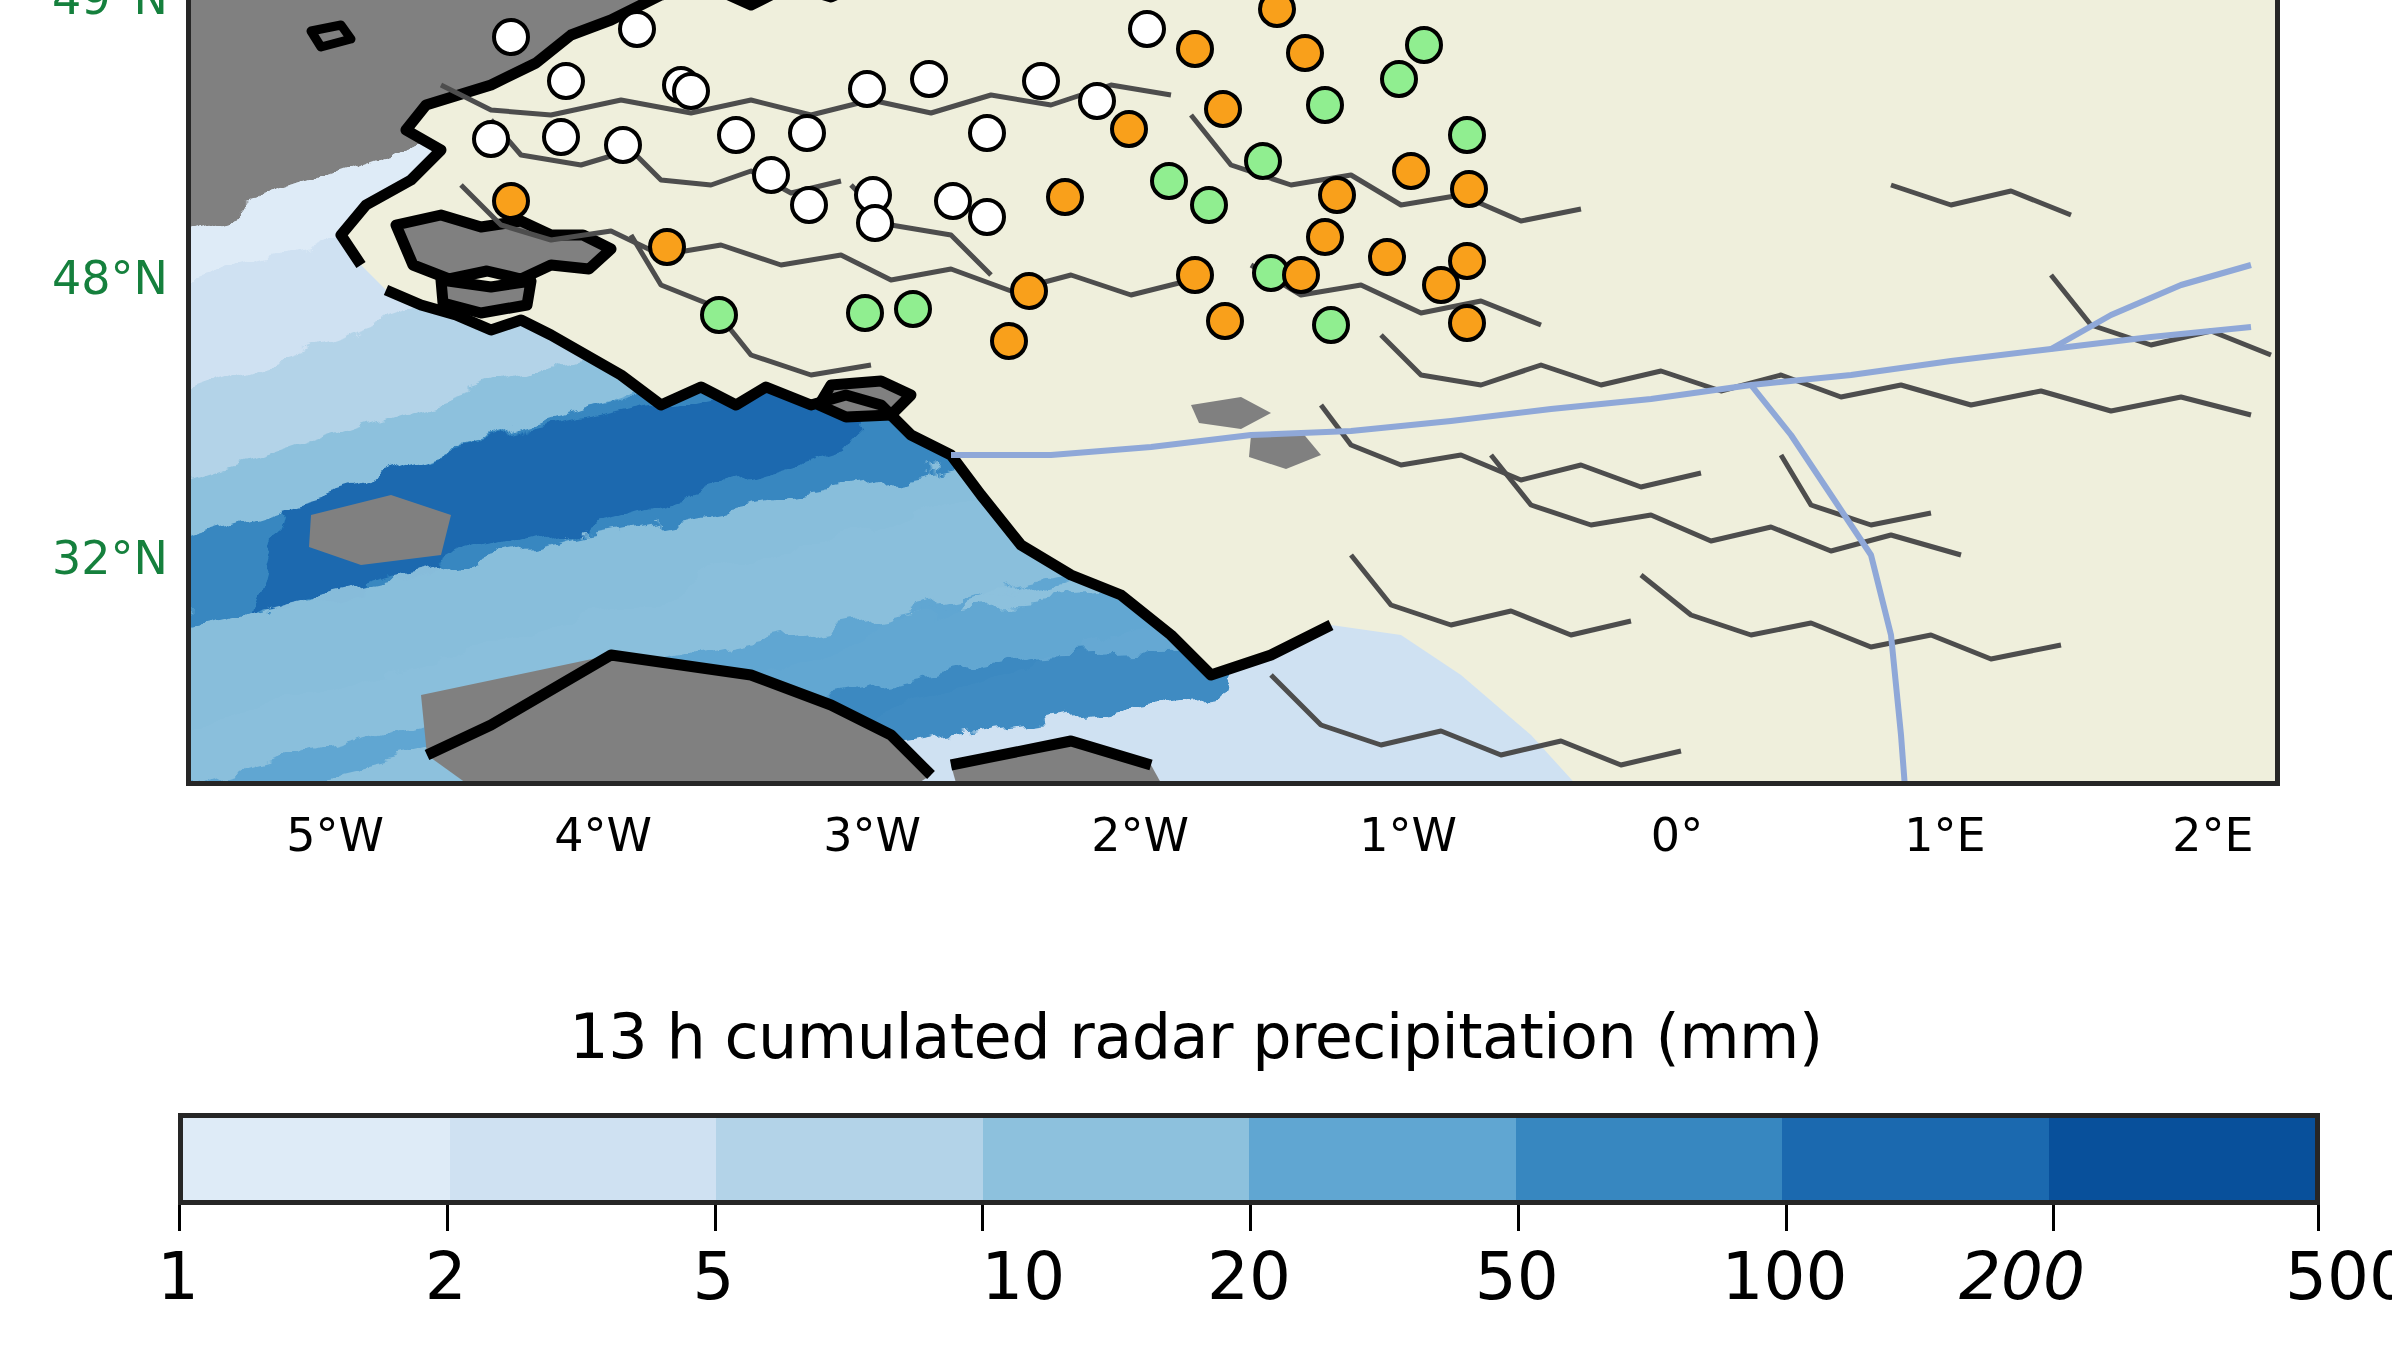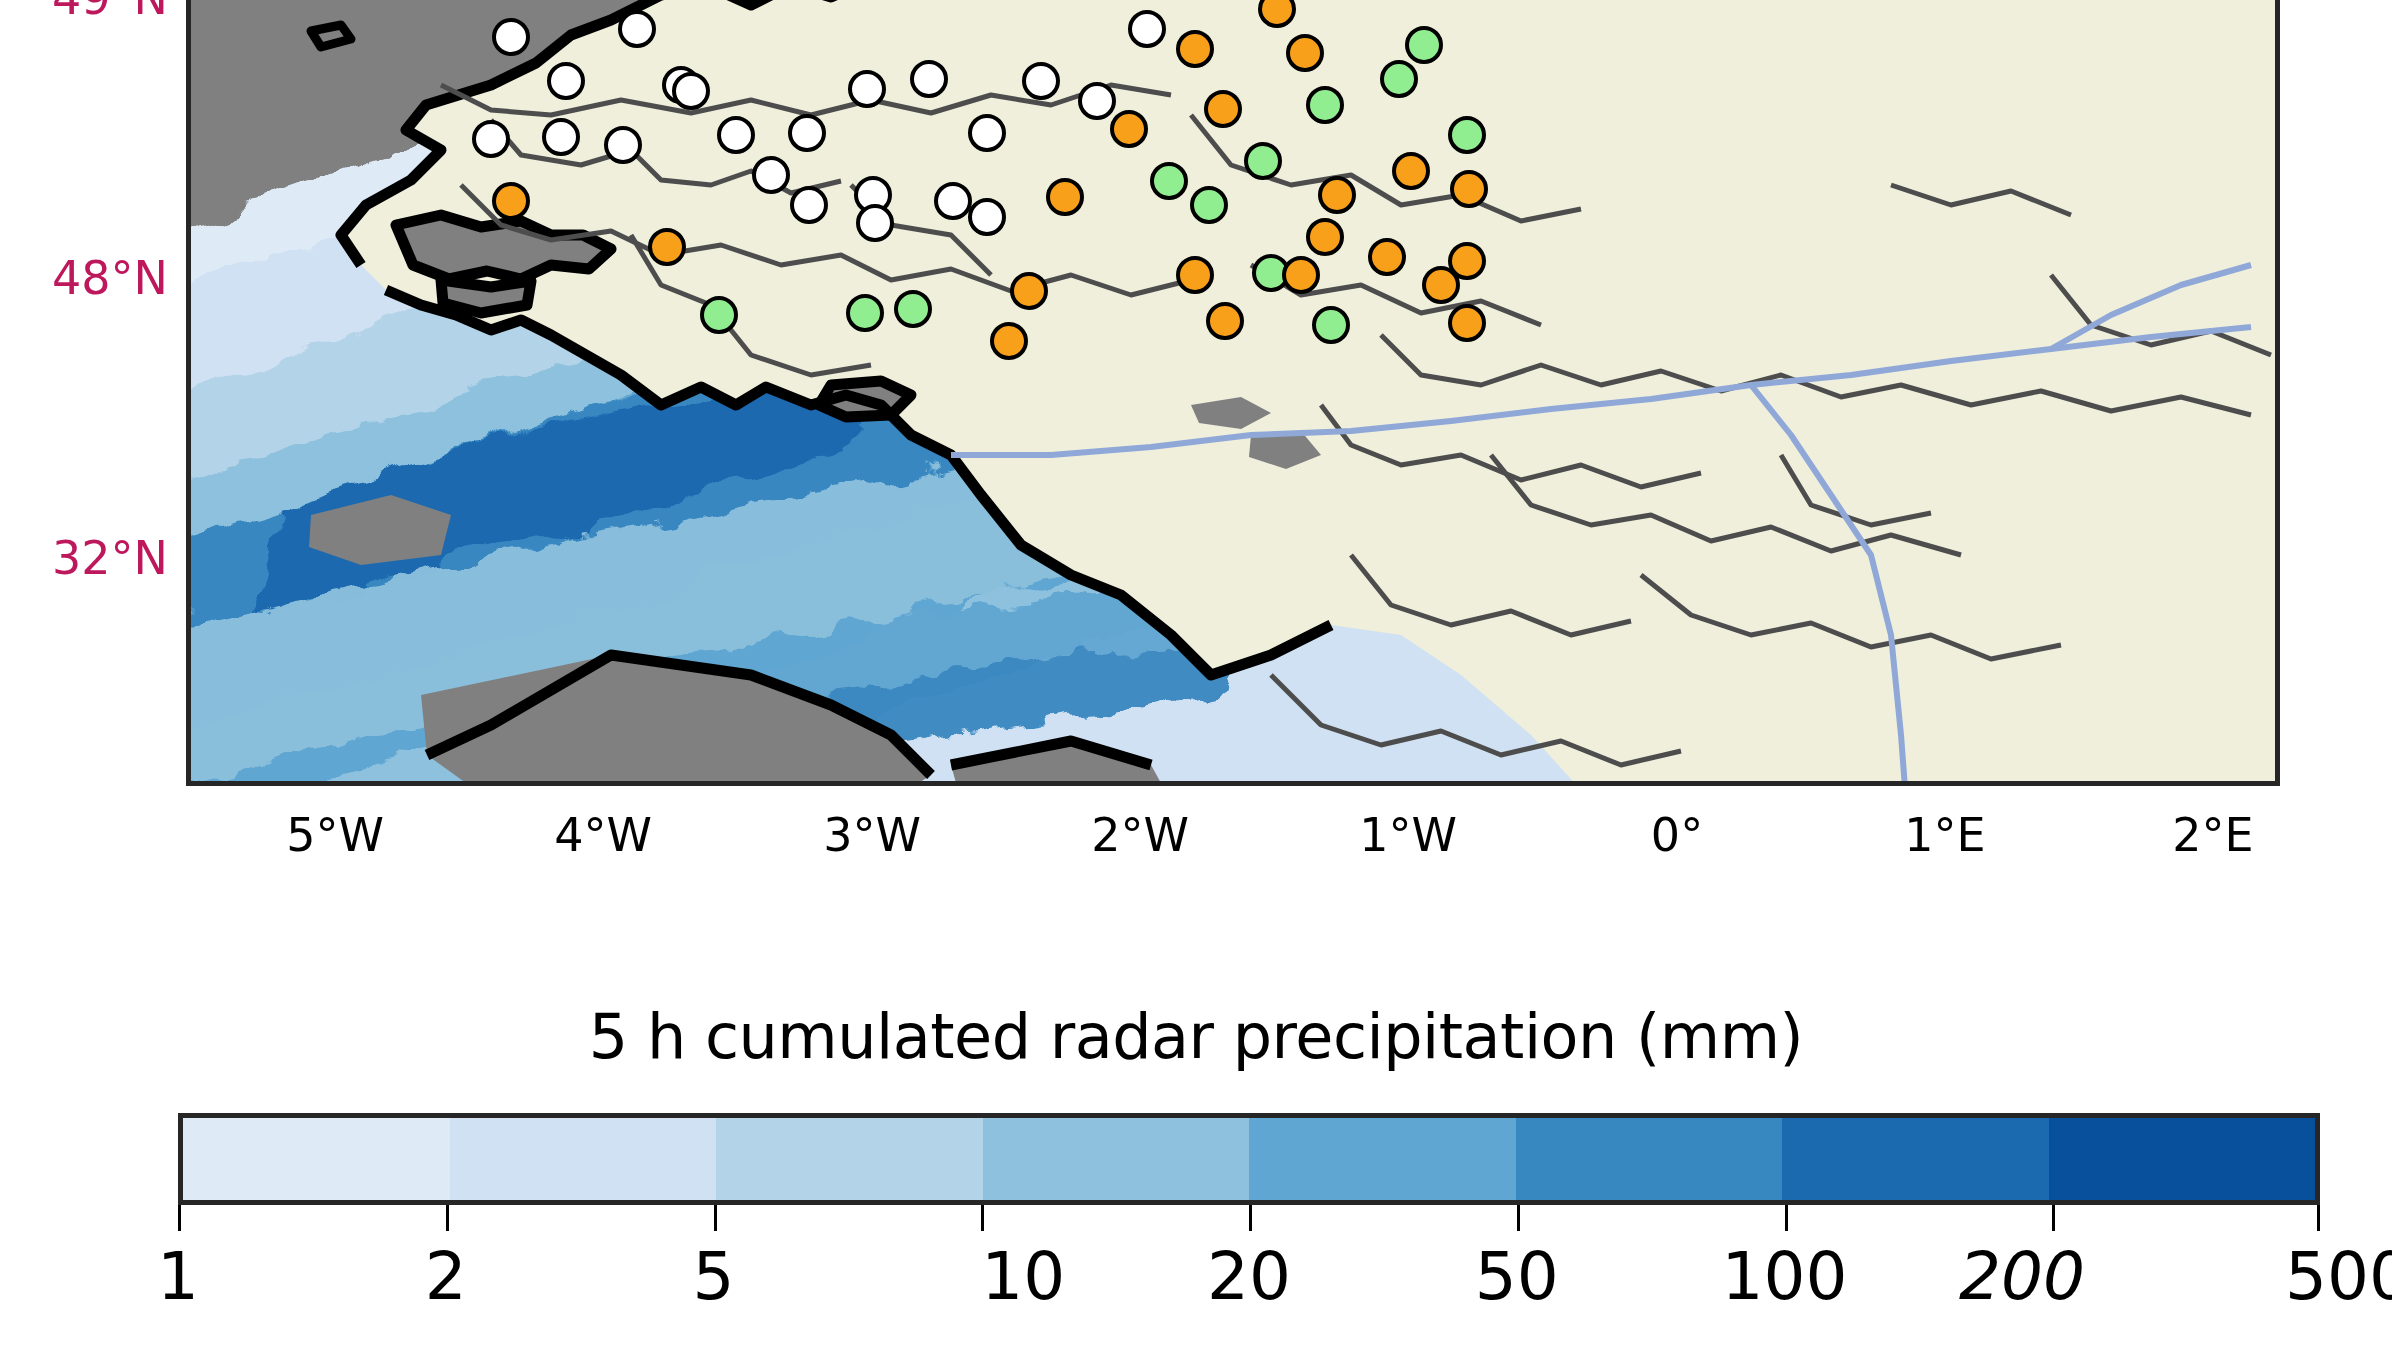--- a/index.html
+++ b/index.html
@@ -17,21 +17,21 @@
 
   svg.layer{position:absolute;left:0;top:0;width:2094px;height:856px;overflow:visible;}
 
   
   .stn{position:absolute;width:38px;height:38px;border-radius:50%;
        border:4px solid #000000;box-sizing:border-box;transform:translate(-50%,-50%);}
   .stn.w{background:#ffffff;}
   .stn.o{background:#f9a01b;}
   .stn.g{background:#90ee90;}
   .ylab-wrap{position:absolute;left:0;top:0;width:186px;height:786px;}
-  .ylab{position:absolute;right:18px;white-space:nowrap;font-size:46px;color:#be185d;
+  .ylab{position:absolute;right:18px;white-space:nowrap;font-size:46px;color:#15803d;
         transform:translateY(-50%);font-family:"DejaVu Sans", sans-serif;}
 
   .xlab-wrap{position:absolute;left:186px;top:786px;width:2094px;height:110px;text-align:center;}
   .xlab{position:absolute;top:22px;white-space:nowrap;font-size:46px;color:#000;
         transform:translateX(-50%);font-family:"DejaVu Sans", sans-serif;}
 
   
   #cbar-title{position:absolute;left:0;top:1000px;width:2392px;text-align:center;
               font-size:62px;color:#000;font-family:"DejaVu Sans", sans-serif;
               letter-spacing:-0.5px;}
@@ -247,21 +247,21 @@
   <div class="xlab" style="left:149px">5°W</div>
   <div class="xlab" style="left:417px">4°W</div>
   <div class="xlab" style="left:686px">3°W</div>
   <div class="xlab" style="left:954px">2°W</div>
   <div class="xlab" style="left:1222px">1°W</div>
   <div class="xlab" style="left:1491px">0°</div>
   <div class="xlab" style="left:1759px">1°E</div>
   <div class="xlab" style="left:2027px">2°E</div>
 </div>
 
-<div id="cbar-title">5 h cumulated radar precipitation (mm)</div>
+<div id="cbar-title">13 h cumulated radar precipitation (mm)</div>
 <div id="cbar-box">
     <div class="swatch" style="background: rgb(222, 235, 247);"></div>
     <div class="swatch" style="background: rgb(207, 225, 242);"></div>
     <div class="swatch" style="background: rgb(179, 211, 232);"></div>
     <div class="swatch" style="background: rgb(141, 193, 221);"></div>
     <div class="swatch" style="background: rgb(96, 166, 210);"></div>
     <div class="swatch" style="background: rgb(55, 135, 192);"></div>
     <div class="swatch" style="background: rgb(27, 105, 175);"></div>
     <div class="swatch" style="background: rgb(8, 80, 155);"></div>
   </div>

